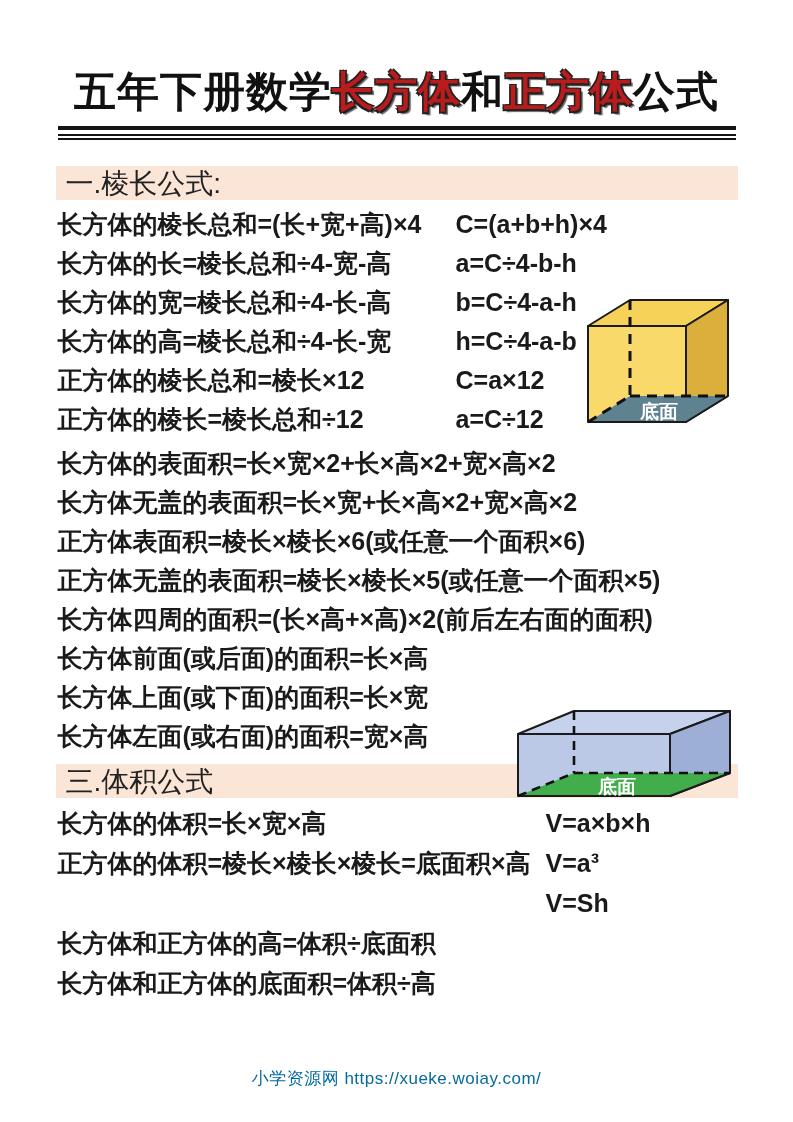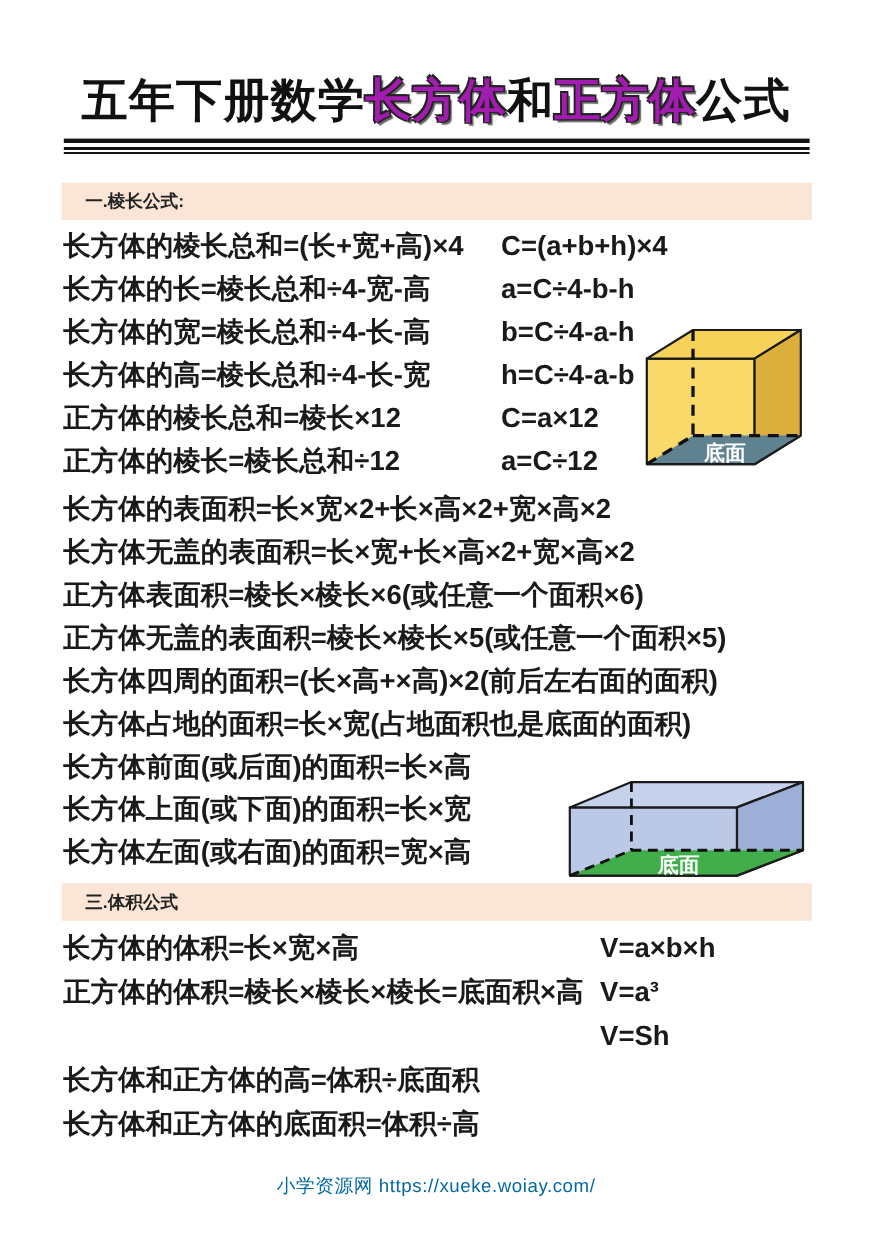--- a/index.html
+++ b/index.html
@@ -18,21 +18,21 @@
     text-align: center;
     font-family: "Liberation Serif", "DejaVu Serif", serif;
     font-weight: 700;
     font-size: 42px;
     line-height: 1.15;
     color: #111111;
     letter-spacing: 1px;
     white-space: nowrap;
   }
   .title .hl {
-    color: #a21caf;
+    color: #b91c1c;
     text-shadow:
       -1.5px -1.5px 0 #222, 1.5px -1.5px 0 #222,
       -1.5px 1.5px 0 #222, 1.5px 1.5px 0 #222,
       3px 3px 1px #666;
   }
   .title-rule {
     width: 678px;
     height: 14px;
     margin: 10px auto 0 auto;
     background: linear-gradient(
@@ -41,24 +41,24 @@
       transparent 4px, transparent 8px,
       #141414 8px, #141414 10px,
       transparent 10px, transparent 12px,
       #141414 12px, #141414 14px
     );
   }
   .content { width: 682px; margin: 0 auto; }
   .section-header {
     margin-top: 26px;
     background: #FBE5D6;
-    font-size: 16px;
-    font-weight: 700;
+    font-size: 28px;
+    font-weight: 400;
     color: #222222;
-    padding: 4px 10px 3px 22px;
+    padding: 4px 10px 3px 10px;
     line-height: 27px;
   }
   .rows { margin-top: 5px; padding-left: 2px; }
   .row { position: relative; height: 39px; line-height: 39px; white-space: nowrap; }
   .sec3 .row { height: 40px; line-height: 40px; }
   .row .l, .row .r { font-size: 25px; font-weight: 700; color: #1a1a1a; }
   .row .r { position: absolute; top: 0; }
   .sec1 .row .r { left: 398px; }
   .sec3 .row .r { left: 488px; }
   .sec2 .section-header, .sec3 .section-header { margin-top: 8px; }
@@ -99,21 +99,20 @@
       </div>
     </div>
 
     <div class="section sec2">
       <div class="rows">
         <div class="row"><span class="l">长方体的表面积=长×宽×2+长×高×2+宽×高×2</span></div>
         <div class="row"><span class="l">长方体无盖的表面积=长×宽+长×高×2+宽×高×2</span></div>
         <div class="row"><span class="l">正方体表面积=棱长×棱长×6(或任意一个面积×6)</span></div>
         <div class="row"><span class="l">正方体无盖的表面积=棱长×棱长×5(或任意一个面积×5)</span></div>
         <div class="row"><span class="l">长方体四周的面积=(长×高+×高)×2(前后左右面的面积)</span></div>
-        <div class="row"><span class="l">长方体占地的面积=长×宽(占地面积也是底面的面积)</span></div>
         <div class="row"><span class="l">长方体前面(或后面)的面积=长×高</span></div>
         <div class="row"><span class="l">长方体上面(或下面)的面积=长×宽</span></div>
         <div class="row"><span class="l">长方体左面(或右面)的面积=宽×高</span></div>
       </div>
     </div>
 
     <div class="section sec3">
       <div class="section-header">三.体积公式</div>
       <div class="rows">
         <div class="row"><span class="l">长方体的体积=长×宽×高</span><span class="r">V=a×b×h</span></div>

